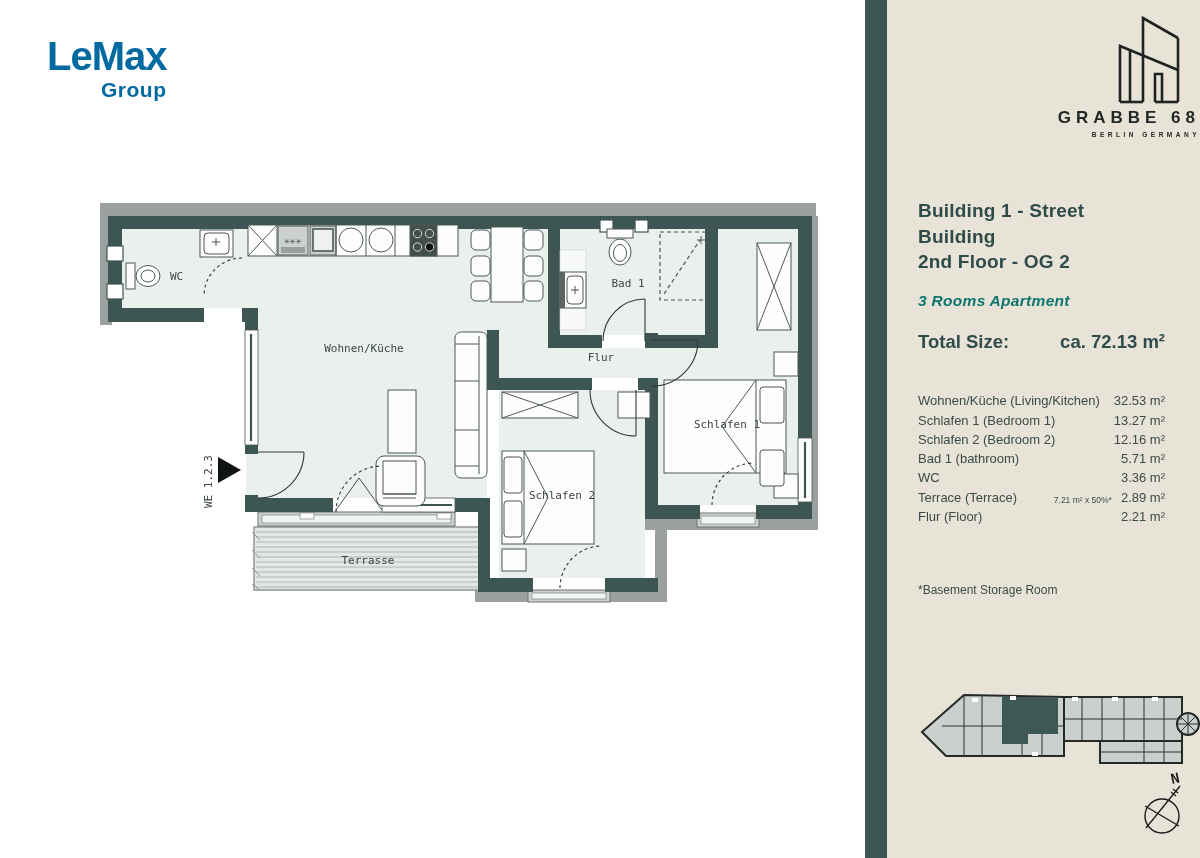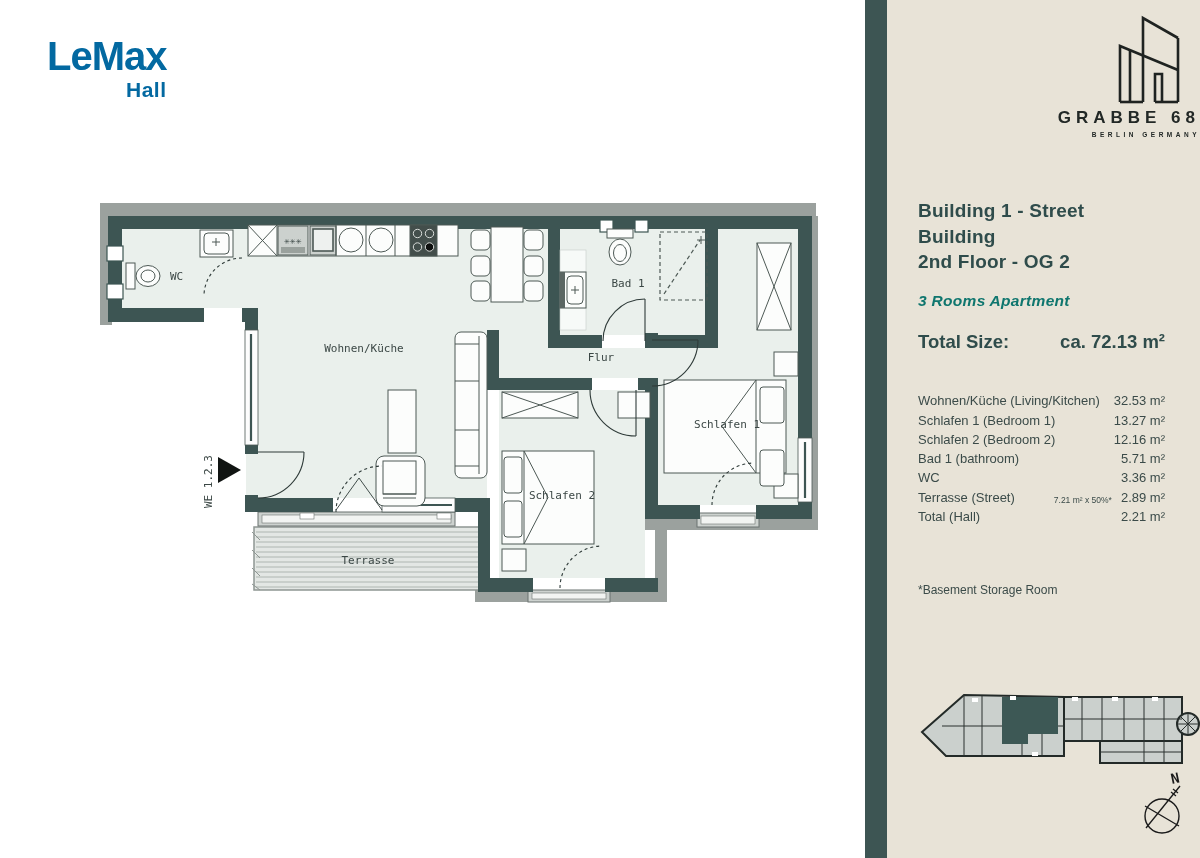--- a/index.html
+++ b/index.html
@@ -36,21 +36,21 @@
   .footnote{position:absolute;left:53px;top:583px;font-size:12px;color:#3b4b49}
 
   .siteplan{position:absolute;left:47px;top:686px}
   .compass{position:absolute;left:263px;top:766px}
 </style>
 </head>
 <body>
 
 <div class="brand">
   <div class="brand-name">LeMax</div>
-  <div class="brand-sub">Hall</div>
+  <div class="brand-sub">Group</div>
 </div>
 
 <svg class="floorplan" viewBox="98 196 722 412">
 
   <g fill="#9ba19e">
     <rect x="104" y="203" width="712" height="13"></rect>
     <rect x="100" y="203" width="12" height="122"></rect>
     <rect x="808" y="216" width="10" height="308"></rect>
     <rect x="645" y="517" width="173" height="13"></rect>
     <rect x="655" y="530" width="12" height="70"></rect>
@@ -326,26 +326,26 @@
       <span class="srow-label">Bad 1 (bathroom)</span>
       <span class="srow-note"></span>
       <span class="srow-value">5.71 m²</span>
     </div>
     <div class="srow">
       <span class="srow-label">WC</span>
       <span class="srow-note"></span>
       <span class="srow-value">3.36 m²</span>
     </div>
     <div class="srow">
-      <span class="srow-label">Terrasse (Street)</span>
+      <span class="srow-label">Terrace (Terrace)</span>
       <span class="srow-note">7.21 m² x 50%*</span>
       <span class="srow-value">2.89 m²</span>
     </div>
     <div class="srow">
-      <span class="srow-label">Total (Hall)</span>
+      <span class="srow-label">Flur (Floor)</span>
       <span class="srow-note"></span>
       <span class="srow-value">2.21 m²</span>
     </div>
   </div>
 
   <div class="footnote">*Basement Storage Room</div>
 
   <svg class="siteplan" width="292" height="88" viewBox="0 0 292 88">
     <g stroke="#232a28" stroke-width="2" fill="#cbd0cd">
       <polygon points="10,46 52,9 152,11 152,70 34,70"></polygon>

